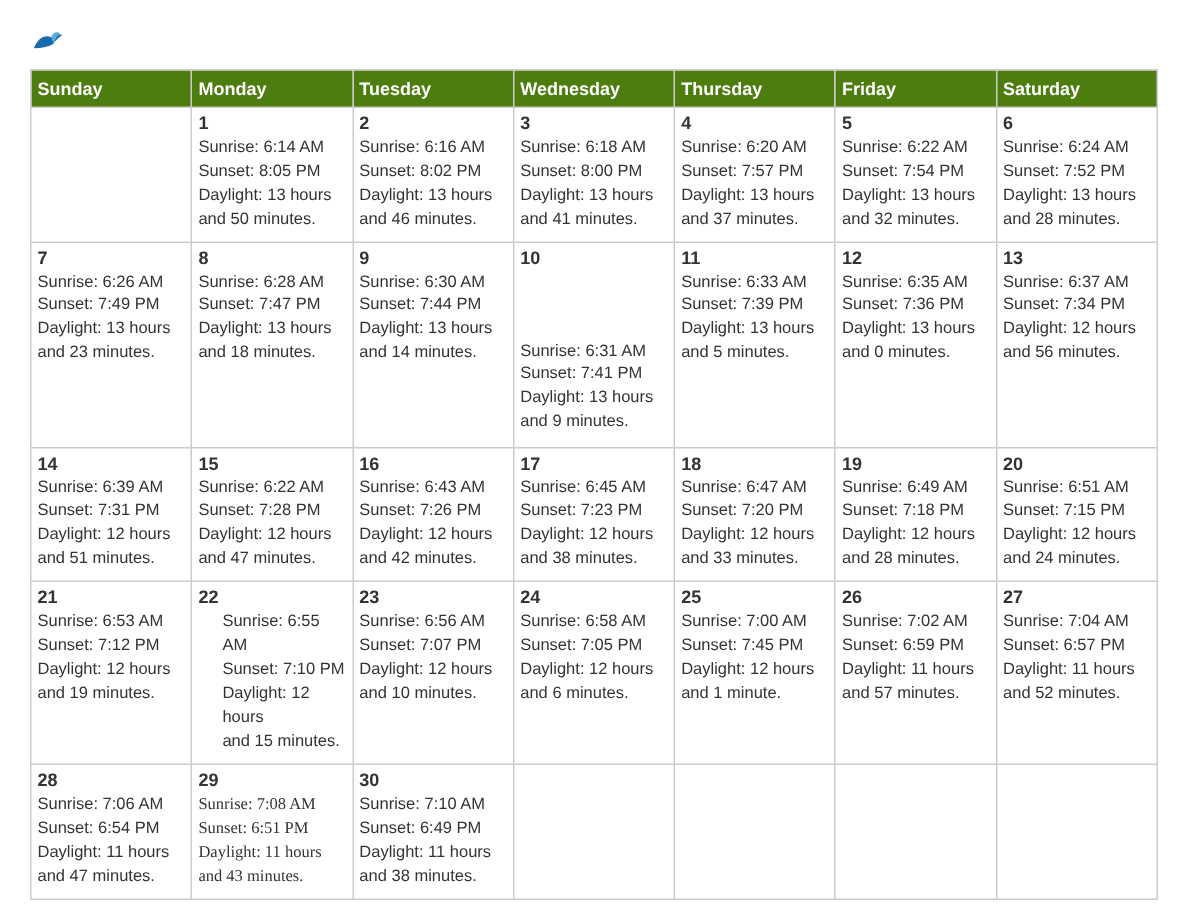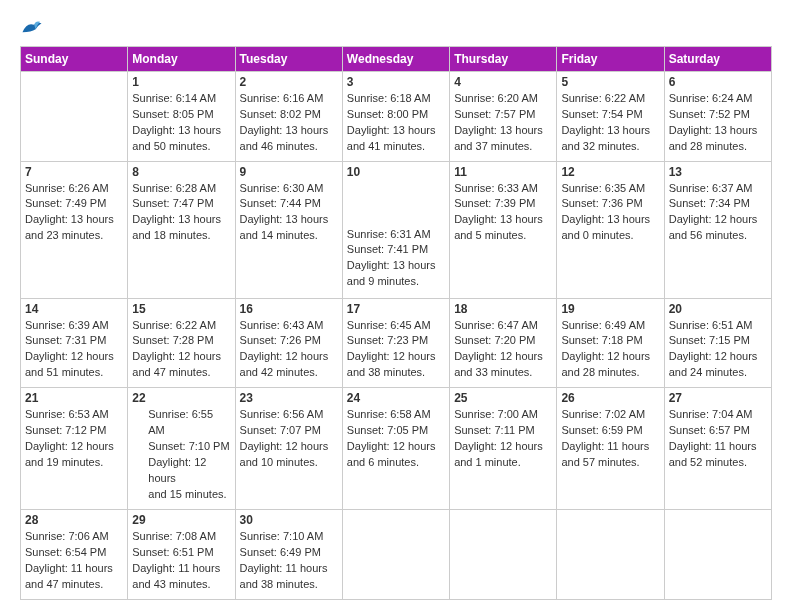--- a/index.html
+++ b/index.html
@@ -37,21 +37,21 @@
       color: #555;
     }
     .calendar {
       flex: 1;
       border: 1px solid #ccc;
       border-collapse: collapse;
       width: 100%;
       table-layout: fixed;
     }
     .calendar th {
-      background-color: #a21caf;
+      background-color: #4d7c0f;
       color: #fff;
       font-size: 12px;
       font-weight: bold;
       padding: 5px 4px;
       text-align: left;
       border: 1px solid #ccc;
     }
     .calendar td {
       vertical-align: top;
       border: 1px solid #ccc;
@@ -293,21 +293,21 @@
           <td>
             <span class="day-number">24</span>
             <div class="day-info" style="white-space: pre-line;">Sunrise: 6:58 AM
 Sunset: 7:05 PM
 Daylight: 12 hours
 and 6 minutes.</div>
           </td>
           <td>
             <span class="day-number">25</span>
             <div class="day-info" style="white-space: pre-line;">Sunrise: 7:00 AM
-Sunset: 7:11 PM
+Sunset: 7:45 PM
 Daylight: 12 hours
 and 1 minute.</div>
           </td>
           <td>
             <span class="day-number">26</span>
             <div class="day-info" style="white-space: pre-line;">Sunrise: 7:02 AM
 Sunset: 6:59 PM
 Daylight: 11 hours
 and 57 minutes.</div>
           </td>
@@ -322,21 +322,21 @@
         <tr>
           <td>
             <span class="day-number">28</span>
             <div class="day-info" style="white-space: pre-line;">Sunrise: 7:06 AM
 Sunset: 6:54 PM
 Daylight: 11 hours
 and 47 minutes.</div>
           </td>
           <td>
             <span class="day-number">29</span>
-            <div class="day-info" style="white-space: pre-line;">Sunrise: 7:08 AM
+            <div class="day-info" style="white-space: pre-line; font-family: Liberation Serif, serif;">Sunrise: 7:08 AM
 Sunset: 6:51 PM
 Daylight: 11 hours
 and 43 minutes.</div>
           </td>
           <td>
             <span class="day-number">30</span>
             <div class="day-info" style="white-space: pre-line;">Sunrise: 7:10 AM
 Sunset: 6:49 PM
 Daylight: 11 hours
 and 38 minutes.</div>

